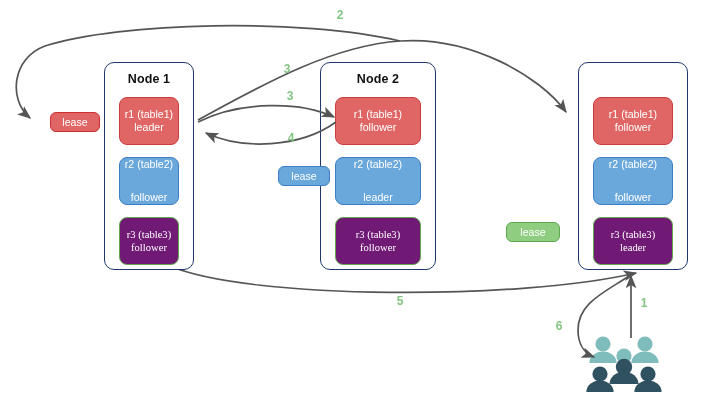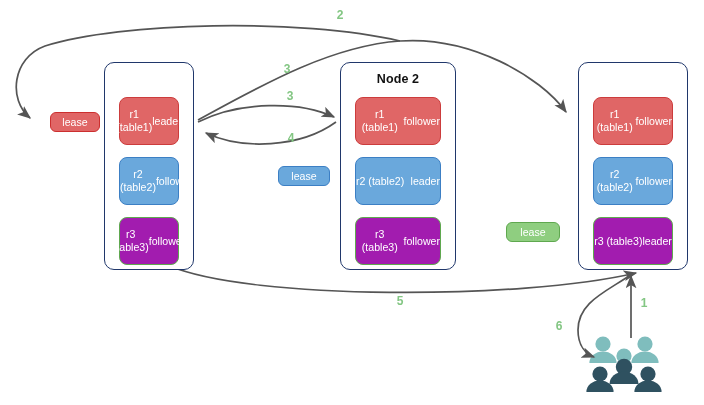--- a/index.html
+++ b/index.html
@@ -23,28 +23,28 @@
   }
   .node-title{
     position:absolute;left:0;right:0;top:9px;
     text-align:center;
     font-size:12.5px;font-weight:bold;color:#111111;
     letter-spacing:.1px;
   }
   .replica{
     position:absolute;left:14px;right:14px;
     height:48px;border-radius:8px;
-    display:flex;align-items:center;justify-content:center;
+    display:flex;flex-direction:column;align-items:center;justify-content:center;
     color:#ffffff;font-size:10.6px;line-height:13px;text-align:center;
     box-sizing:border-box;
   }
   .replica .ln{display:block;}
   .r-red{background:#e06666;border:1.4px solid #cc3c3c;}
   .r-blue{background:#6aa8dc;border:1.4px solid #3c7fc4;}
-  .r-green{background:#a21caf;border:1.4px solid #5fa84f;}
+  .r-green{background:#701a75;border:1.4px solid #5fa84f;font-family:Liberation Serif, serif;}
   .slot0{top:34px;} .slot1{top:94px;justify-content:space-between;} .slot2{top:154px;}
 
   
   .lease{
     position:absolute;
     border-radius:6px;
     display:flex;align-items:center;justify-content:center;
     color:#ffffff;font-size:10.6px;
     box-sizing:border-box;z-index:20;
   }
@@ -73,36 +73,37 @@
         <path d="M0,0 L8,3.2 L0,6.4 L1.9,3.2 z" fill="#555555"></path>
       </marker>
     </defs>
 
     <path d="M 400,41 C 300,18 120,22 45,46 C 12,58 8,100 30,118" fill="none" stroke="#555555" stroke-width="1.7" marker-end="url(#ah)"></path>
 
     <path d="M 170,266 C 250,300 520,300 636,273" fill="none" stroke="#555555" stroke-width="1.7" marker-end="url(#ah)"></path>
   </svg>
 
   <div class="node" style="left:104px;top:62px;width:90px;height:208px;">
+    <div class="node-title">Node 1</div>
 
     <div class="replica r-red slot0">
       <span class="ln">r1 (table1)</span>
       <span class="ln">leader</span>
     </div>
     <div class="replica r-blue slot1">
       <span class="ln">r2 (table2)</span>
       <span class="ln">follower</span>
     </div>
     <div class="replica r-green slot2">
       <span class="ln">r3 (table3)</span>
       <span class="ln">follower</span>
     </div>
   </div>
 
-  <div class="node" style="left:340px;top:62px;width:116px;height:208px;">
+  <div class="node" style="left:320px;top:62px;width:116px;height:208px;">
     <div class="node-title">Node 2</div>
 
     <div class="replica r-red slot0">
       <span class="ln">r1 (table1)</span>
       <span class="ln">follower</span>
     </div>
     <div class="replica r-blue slot1">
       <span class="ln">r2 (table2)</span>
       <span class="ln">leader</span>
     </div>

